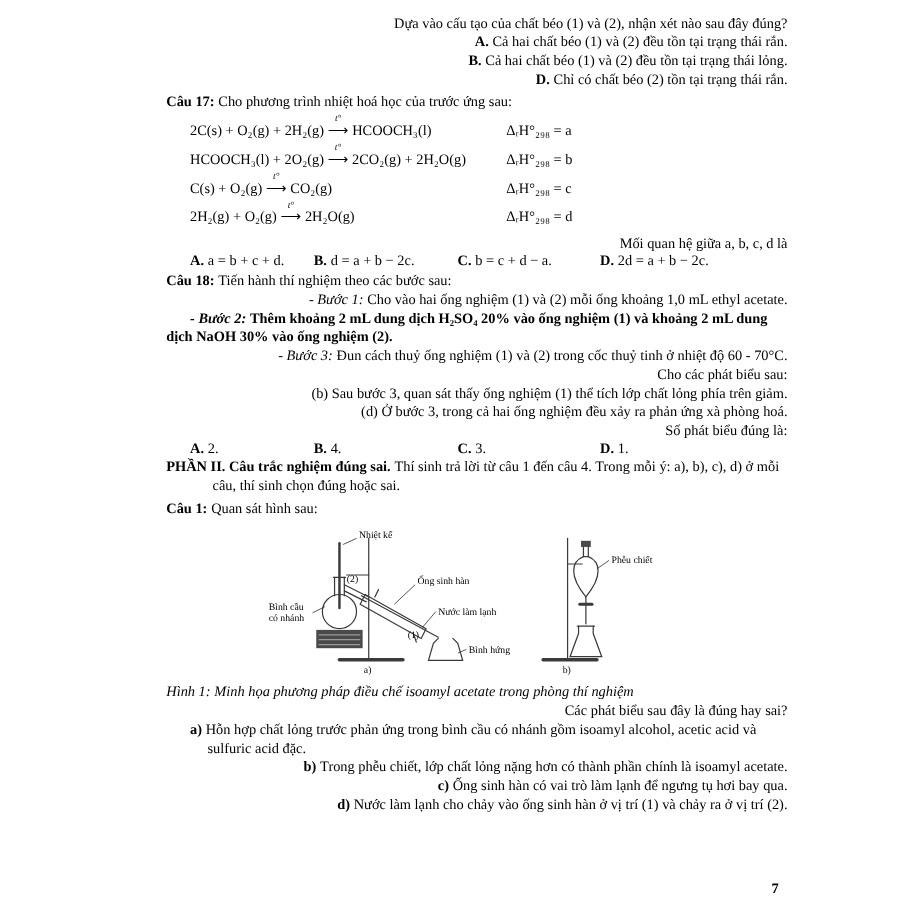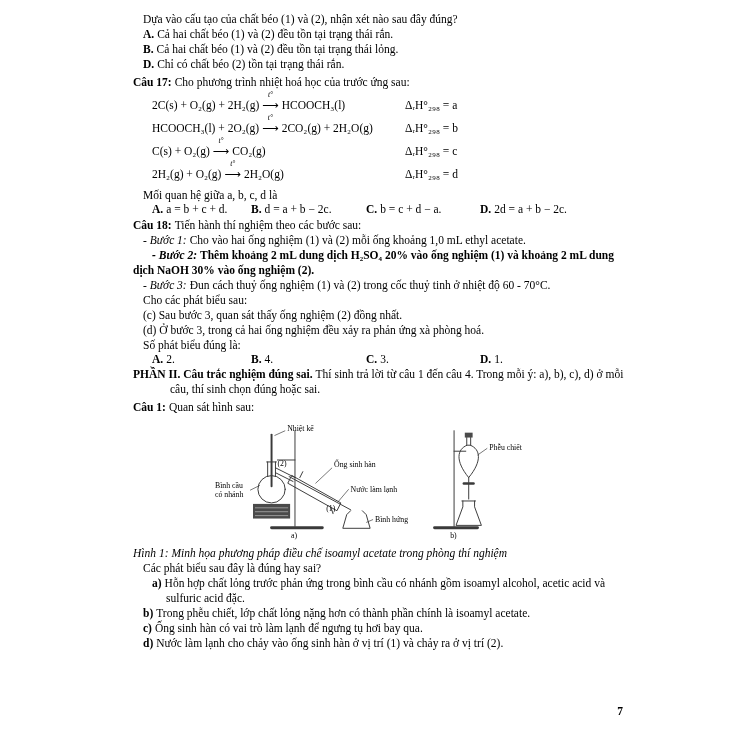--- a/index.html
+++ b/index.html
@@ -1,21 +1,21 @@
 <!DOCTYPE html>
 <html><head>
 <meta charset="utf-8">
 <style>
   html,body{margin:0;padding:0;}
   body{width:731px;height:731px;background:#ffffff;}
   .page{position:relative;width:731px;height:731px;background:#ffffff;overflow:hidden;
         font-family:"Liberation Serif", serif;font-size:11.5px;color:#000;}
   .content{position:absolute;left:133px;top:12px;width:497px;}
   p{margin:0;line-height:15px;}
-  .ind{margin-left:10px;}
+  .ind{margin-left:19px;text-align:right;}
   .lt{margin-right:3px;}
   .q-head{margin-top:3px;}
   .eq-block{margin-bottom:6px;}
   .eq-row{display:flex;margin-left:19px;margin-top:8px;line-height:15px;}
   .eq-f{width:253px;}
   .arrow{position:relative;display:inline-block;padding:0 3px;}
   .arrow .over{position:absolute;top:-7px;left:50%;transform:translateX(-50%);
                font-size:7.5px;font-style:italic;line-height:1;white-space:nowrap;}
   .rel{margin-top:4px;}
   .opts-row{display:flex;margin-left:19px;justify-content:center;}
@@ -66,21 +66,21 @@
       <span class="w2"><b class="lt">B.</b><span>d = a + b − 2c.</span></span>
       <span class="w3"><b class="lt">C.</b><span>b = c + d − a.</span></span>
       <span class="w4"><b class="lt">D.</b><span>2d = a + b − 2c.</span></span>
     </div>
 
     <p class="q-head"><b class="lt">Câu 18:</b><span>Tiến hành thí nghiệm theo các bước sau:</span></p>
     <p class="ind"><i class="lt">- Bước 1:</i><span>Cho vào hai ống nghiệm (1) và (2) mỗi ống khoảng 1,0 mL ethyl acetate.</span></p>
     <p class="hang-step"><i class="lt">- Bước 2:</i><span>Thêm khoảng 2 mL dung dịch H₂SO₄ 20% vào ống nghiệm (1) và khoảng 2 mL dung dịch NaOH 30% vào ống nghiệm (2).</span></p>
     <p class="ind"><i class="lt">- Bước 3:</i><span>Đun cách thuỷ ống nghiệm (1) và (2) trong cốc thuỷ tinh ở nhiệt độ 60 - 70°C.</span></p>
     <p class="ind">Cho các phát biểu sau:</p>
-    <p class="ind">(c) Sau bước 3, quan sát thấy ống nghiệm (2) đồng nhất.</p>
+    <p class="ind">(b) Sau bước 3, quan sát thấy ống nghiệm (1) thể tích lớp chất lỏng phía trên giảm.</p>
     <p class="ind">(d) Ở bước 3, trong cả hai ống nghiệm đều xảy ra phản ứng xà phòng hoá.</p>
     <p class="ind">Số phát biểu đúng là:</p>
     <div class="opts-row">
       <span class="w1"><b class="lt">A.</b><span>2.</span></span>
       <span class="w2"><b class="lt">B.</b><span>4.</span></span>
       <span class="w3"><b class="lt">C.</b><span>3.</span></span>
       <span class="w4"><b class="lt">D.</b><span>1.</span></span>
     </div>
 
     <p class="part2"><b class="lt">PHẦN II. Câu trắc nghiệm đúng sai.</b><span>Thí sinh trả lời từ câu 1 đến câu 4. Trong mỗi ý: a), b), c), d) ở mỗi câu, thí sinh chọn đúng hoặc sai.</span></p>

